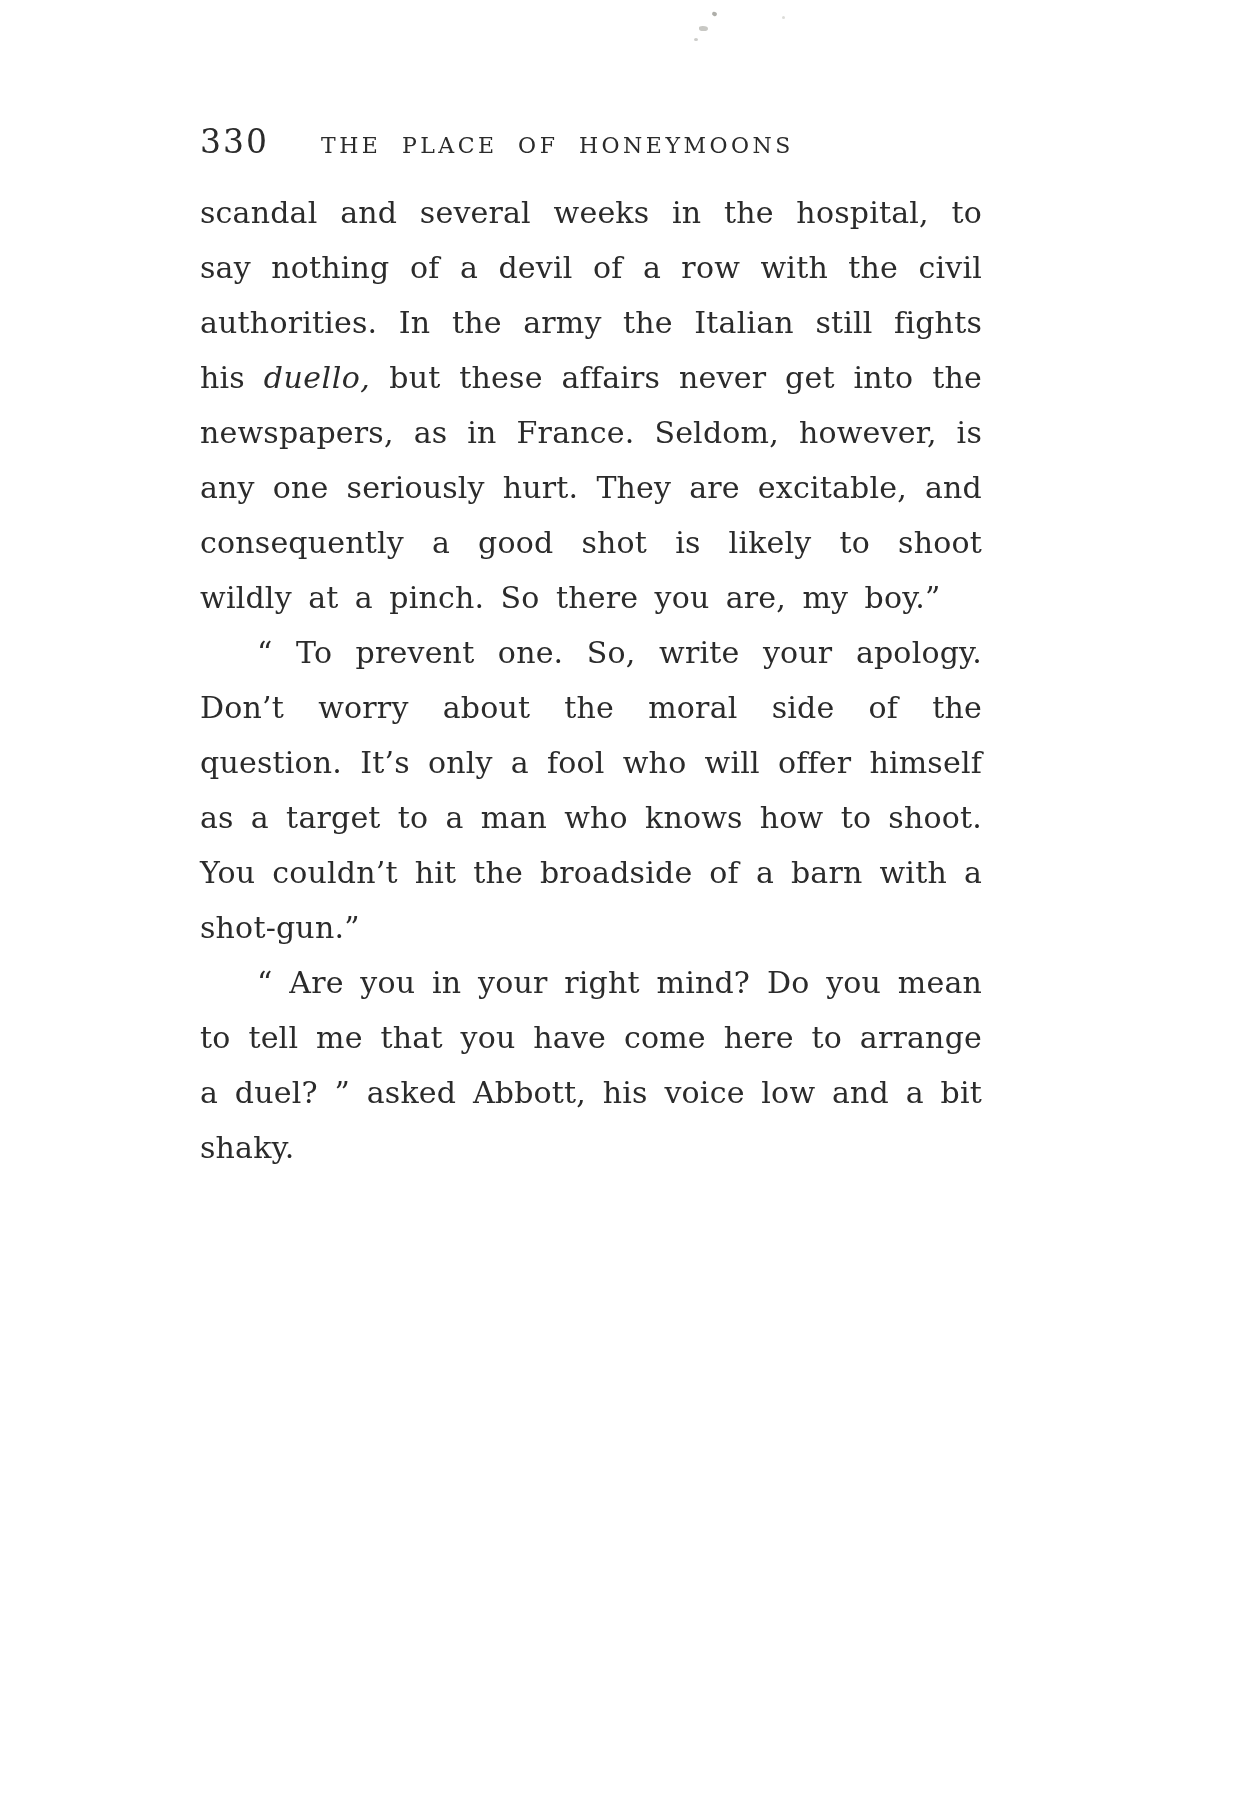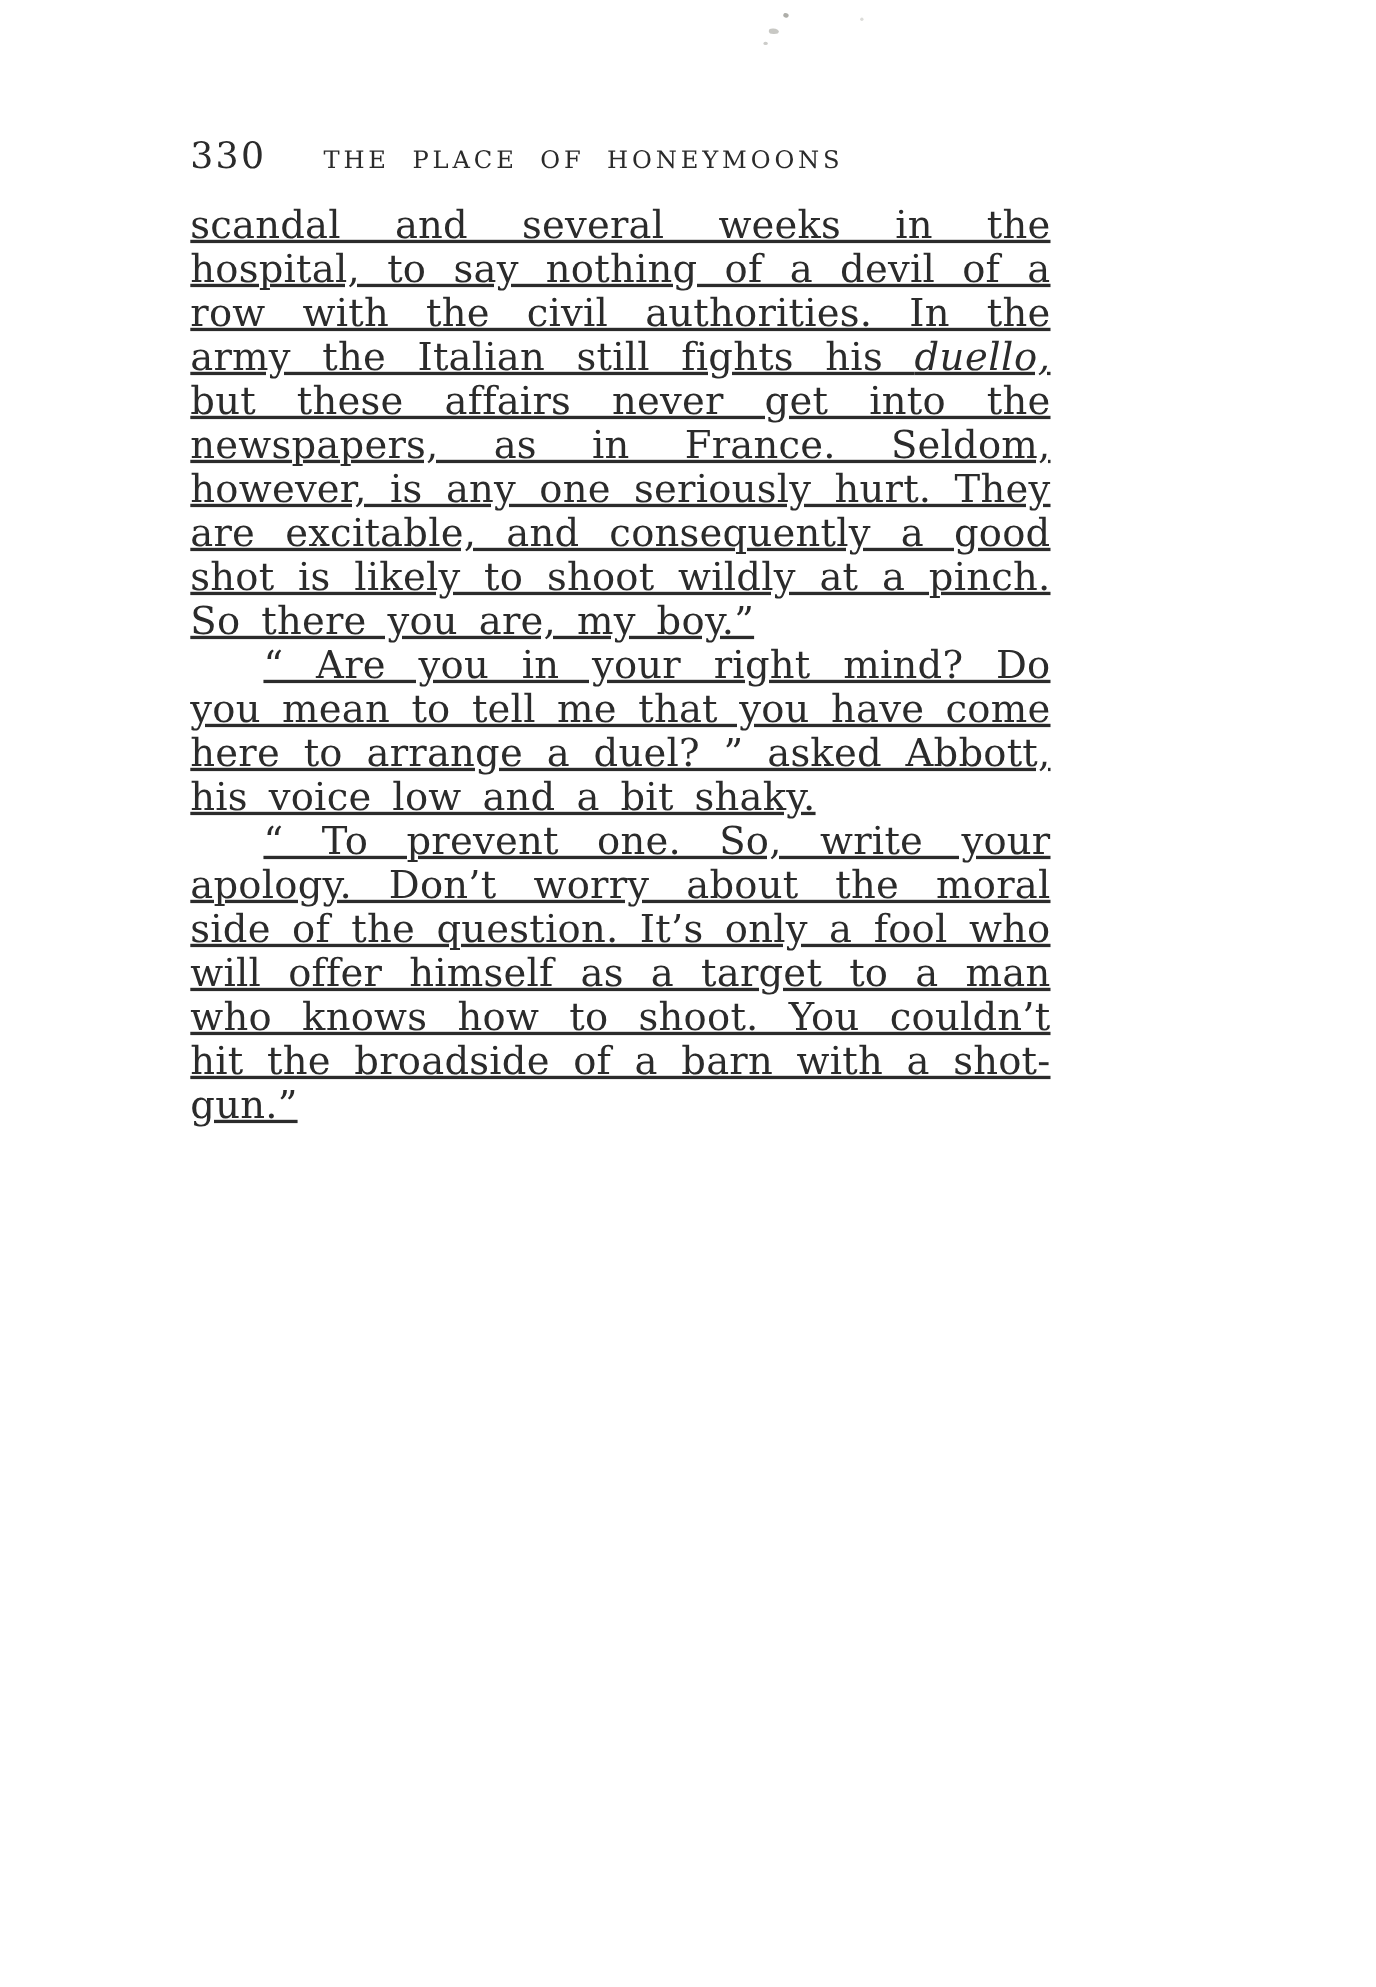--- a/index.html
+++ b/index.html
@@ -26,47 +26,46 @@
     background: #9a9a93;
     border-radius: 50%;
   }
   .artifact.a1 { left: 712px; top: 12px; width: 5px; height: 4px; opacity: .8; transform: rotate(20deg); }
   .artifact.a2 { left: 699px; top: 26px; width: 9px; height: 5px; opacity: .55; border-radius: 40% 60% 50% 50%; }
   .artifact.a3 { left: 694px; top: 38px; width: 4px; height: 3px; opacity: .5; }
   .artifact.a4 { left: 782px; top: 16px; width: 3px; height: 3px; opacity: .35; }
 
   .content {
     position: absolute;
-    left: 173px;
+    left: 200px;
     top: 122px;
     width: 782px;
   }
   .page-header {
     display: flex;
     align-items: baseline;
     white-space: nowrap;
   }
   .page-num {
     font-size: 33px;
     letter-spacing: 2px;
     margin-right: 52px;
   }
   .running-title {
     font-size: 22px;
     letter-spacing: 3.5px;
     word-spacing: 10px;
   }
   .body-text {
     margin-top: 24px;
-    font-size: 35px;
-    line-height: 40px;
+    font-size: 30px;
+    line-height: 55px;
     text-align: justify;
     word-spacing: 0.22em;
     letter-spacing: 0.2px;
-    text-decoration: underline;
   }
   .body-text p {
     text-indent: 1.9em;
   }
   .body-text p.flush {
     text-indent: 0;
   }
   .body-text i {
     font-style: italic;
     letter-spacing: 0.5px;
@@ -86,21 +85,21 @@
 
     <div class="page-header">
       <span class="page-num">330</span>
       <span class="running-title">THE PLACE OF HONEYMOONS</span>
     </div>
 
     <div class="body-text">
 
       <p class="flush"><span>scandal and several weeks in the hospital, to say nothing of a devil of a row with the civil authorities. In the army the Italian still fights his </span><i>duello,</i><span> but these affairs never get into the newspapers, as in France. Seldom, however, is any one seriously hurt. They are excitable, and consequently a good shot is likely to shoot wildly at a pinch. So there you are, my boy.”</span></p>
 
+      <p>“ To prevent one. So, write your apology. Don’t worry about the moral side of the question. It’s only a fool who will offer himself as a target to a man who knows how to shoot. You couldn’t hit the broadside of a barn with a shot-gun.”</p>
+
       <p>“ Are you in your right mind? Do you mean to tell me that you have come here to arrange a duel? ” asked Abbott, his voice low and a bit shaky.</p>
-
-      <p>“ To prevent one. So, write your apology. Don’t worry about the moral side of the question. It’s only a fool who will offer himself as a target to a man who knows how to shoot. You couldn’t hit the broadside of a barn with a shot-gun.”</p>
 
 
     </div>
 
   </div>
 </div>
 
 </body></html>

